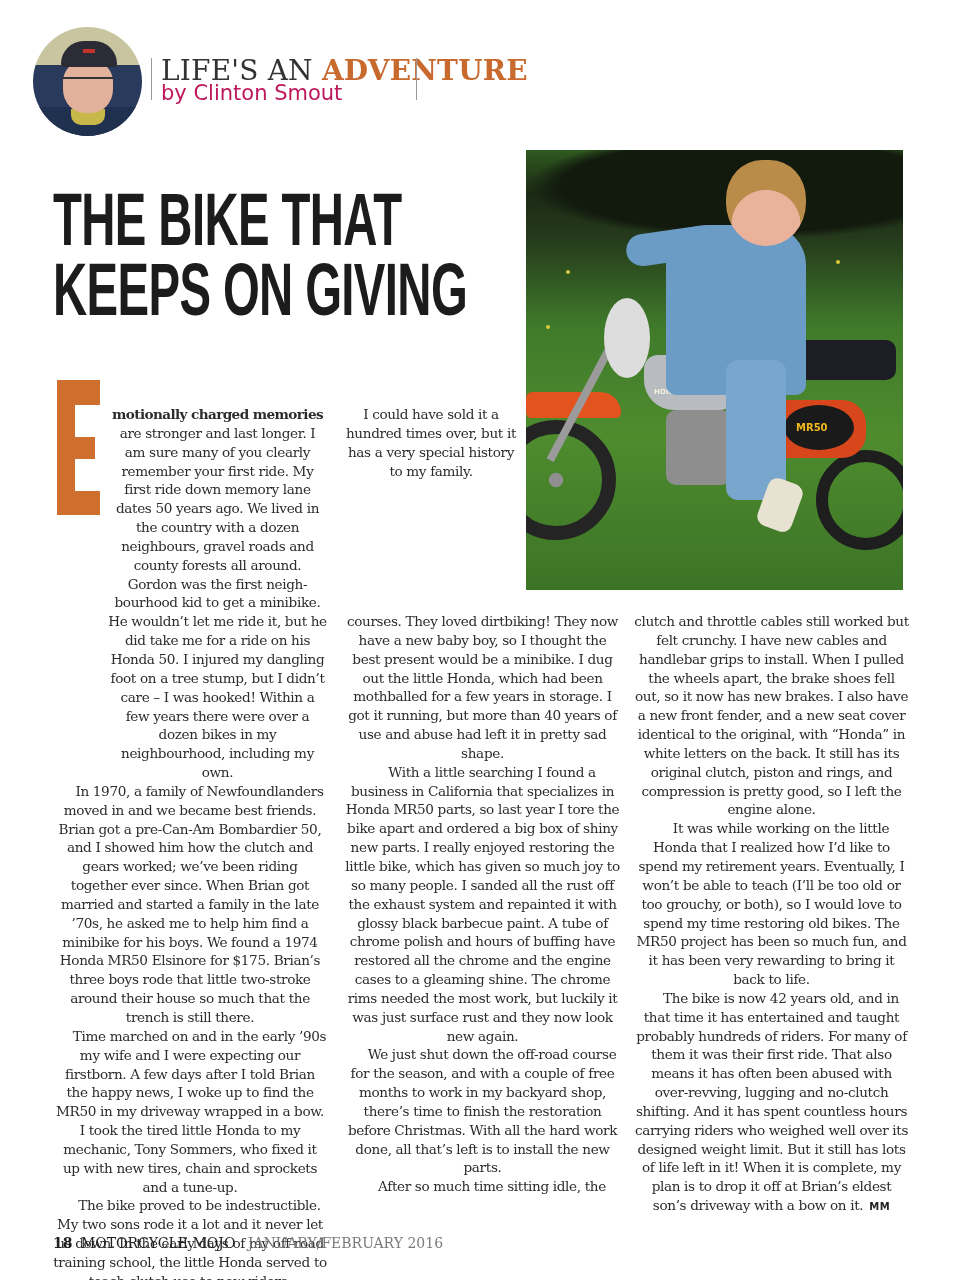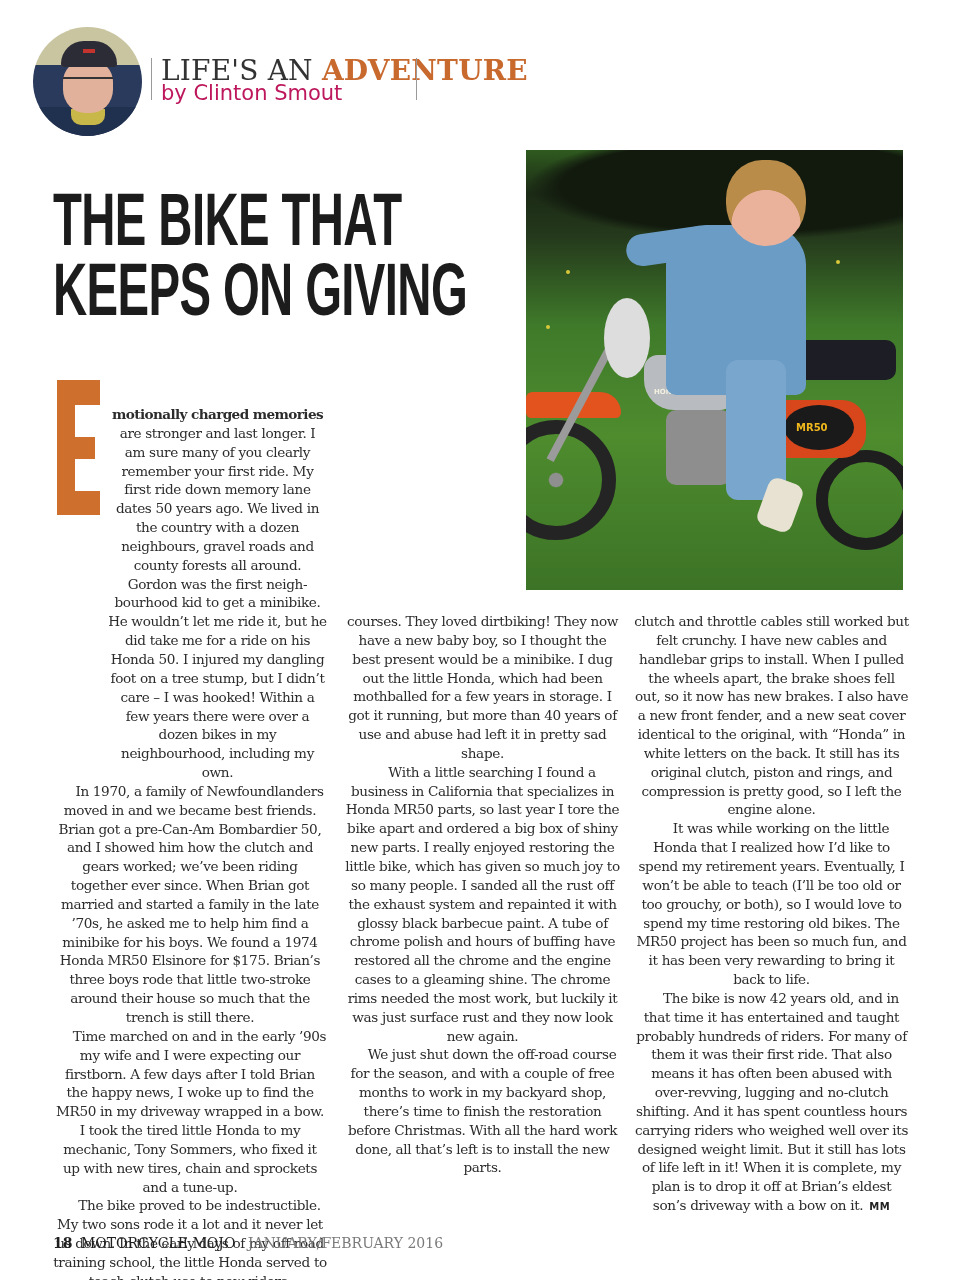--- a/index.html
+++ b/index.html
@@ -143,26 +143,28 @@
   <p class="noindent" style="padding-left:55px">
     <span class="lead-strong">motionally charged memories</span>
     <span>are stronger and last longer. I am sure many of you clearly remember your first ride. My first ride down memory lane dates 50 years ago. We lived in the country with a dozen neighbours, gravel roads and county forests all around. Gordon was the first neigh-bourhood kid to get a minibike. He wouldn’t let me ride it, but he did take me for a ride on his Honda 50. I injured my dangling foot on a tree stump, but I didn’t care – I was hooked! Within a few years there were over a dozen bikes in my neighbourhood, including my own.</span>
   </p>
   <p>In 1970, a family of Newfoundlanders moved in and we became best friends. Brian got a pre-Can-Am Bombardier 50, and I showed him how the clutch and gears worked; we’ve been riding together ever since. When Brian got married and started a family in the late ’70s, he asked me to help him find a minibike for his boys. We found a 1974 Honda MR50 Elsinore for $175. Brian’s three boys rode that little two-stroke around their house so much that the trench is still there.</p>
   <p>Time marched on and in the early ’90s my wife and I were expecting our firstborn. A few days after I told Brian the happy news, I woke up to find the MR50 in my driveway wrapped in a bow. I took the tired little Honda to my mechanic, Tony Sommers, who fixed it up with new tires, chain and sprockets and a tune-up.</p>
   <p>The bike proved to be indestructible. My two sons rode it a lot and it never let us down. In the early days of my off-road training school, the little Honda served to teach clutch use to new riders.</p>
 </div>
 
 <div class="col col2a">
+  <p class="noindent">I could have sold it a hundred times over, but it has a very special history to my family.</p>
 </div>
 
 <div class="col col2b">
   <p class="noindent">courses. They loved dirtbiking! They now have a new baby boy, so I thought the best present would be a minibike. I dug out the little Honda, which had been mothballed for a few years in storage. I got it running, but more than 40 years of use and abuse had left it in pretty sad shape.</p>
   <p>With a little searching I found a business in California that specializes in Honda MR50 parts, so last year I tore the bike apart and ordered a big box of shiny new parts. I really enjoyed restoring the little bike, which has given so much joy to so many people. I sanded all the rust off the exhaust system and repainted it with glossy black barbecue paint. A tube of chrome polish and hours of buffing have restored all the chrome and the engine cases to a gleaming shine. The chrome rims needed the most work, but luckily it was just surface rust and they now look new again.</p>
   <p>We just shut down the off-road course for the season, and with a couple of free months to work in my backyard shop, there’s time to finish the restoration before Christmas. With all the hard work done, all that’s left is to install the new parts.</p>
+  <p>After so much time sitting idle, the</p>
 </div>
 
 <div class="col col3">
   <p class="noindent">clutch and throttle cables still worked but felt crunchy. I have new cables and handlebar grips to install. When I pulled the wheels apart, the brake shoes fell out, so it now has new brakes. I also have a new front fender, and a new seat cover identical to the original, with “Honda” in white letters on the back. It still has its original clutch, piston and rings, and compression is pretty good, so I left the engine alone.</p>
   <p>It was while working on the little Honda that I realized how I’d like to spend my retirement years. Eventually, I won’t be able to teach (I’ll be too old or too grouchy, or both), so I would love to spend my time restoring old bikes. The MR50 project has been so much fun, and it has been very rewarding to bring it back to life.</p>
   <p><span>The bike is now 42 years old, and in that time it has entertained and taught probably hundreds of riders. For many of them it was their first ride. That also means it has often been abused with over-revving, lugging and no-clutch shifting. And it has spent countless hours carrying riders who weighed well over its designed weight limit. But it still has lots of life left in it! When it is complete, my plan is to drop it off at Brian’s eldest son’s driveway with a bow on it.</span><span class="signoff">MM</span></p>
 </div>
 
 <div class="footer">
   <span class="page">18</span>

